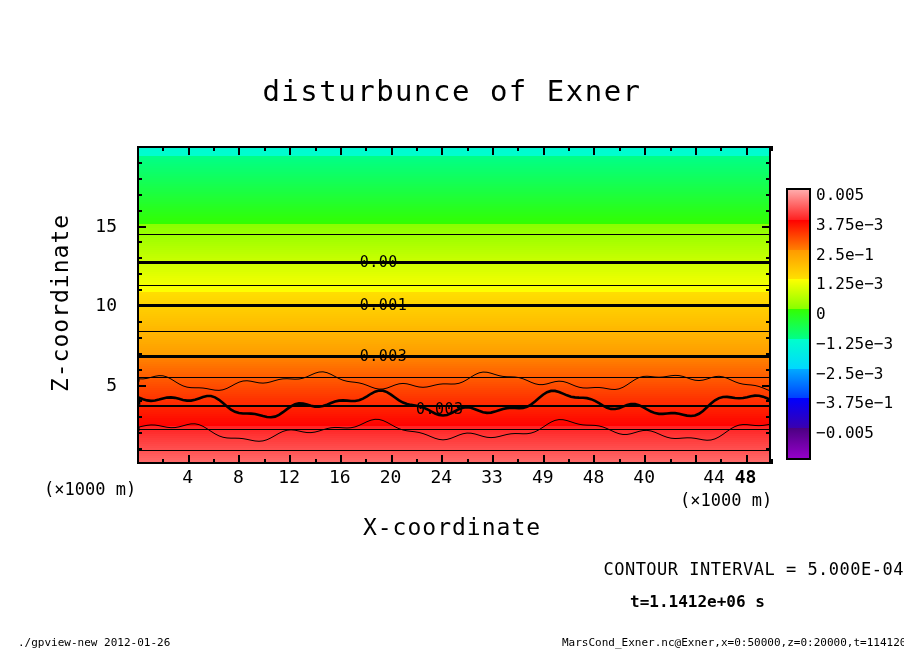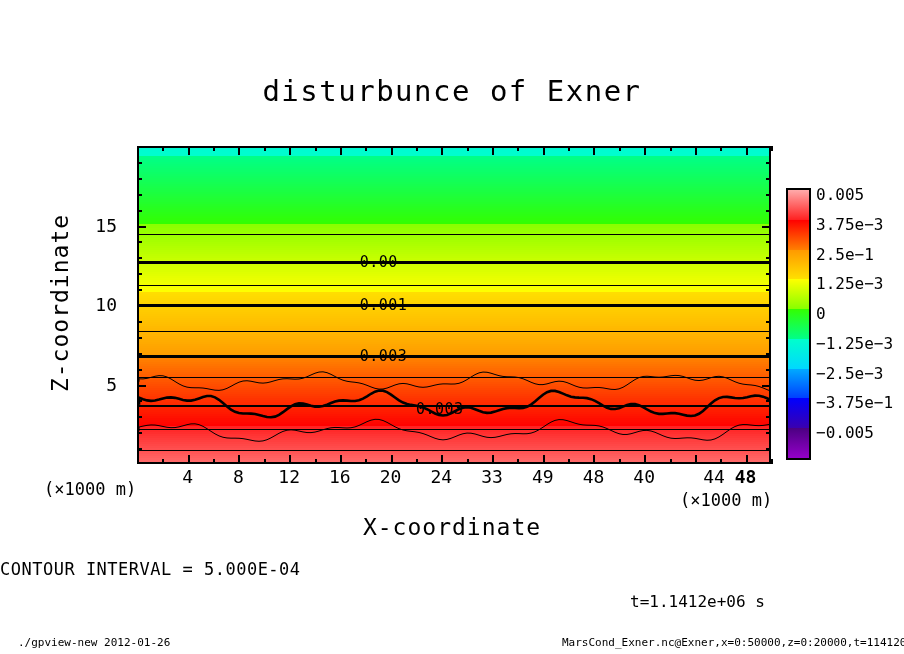--- a/index.html
+++ b/index.html
@@ -63,23 +63,23 @@
   #x-unit-right{left:680px;top:490px;font-size:17px;}
 
   
   #colorbar{left:786px;top:188px;width:25px;height:272px;
     border:2px solid #000;box-sizing:border-box;}
   .cb-band{width:100%;position:relative;}
   .cb-sep{position:absolute;left:0;width:100%;height:2px;background:#000;}
   .cb-label{position:absolute;left:816px;font-size:16px;white-space:nowrap;}
 
   
-  #contour-interval{left:0;top:559px;width:904px;text-align:left;
+  #contour-interval{left:0;top:559px;width:904px;text-align:right;
     font-size:17px;letter-spacing:0.5px;}
-  #time-stamp{left:630px;top:592px;font-size:16px;}
+  #time-stamp{left:630px;top:592px;font-size:16px;font-weight:bold;}
   #footer-left{left:18px;top:636px;font-size:11px;}
   #footer-right{left:562px;top:636px;font-size:11px;}
 </style>
 </head>
 <body>
 
 <div class="abs" id="chart-title">disturbunce of Exner</div>
 
 <div class="abs" id="y-axis-title">Z-coordinate</div>
 

